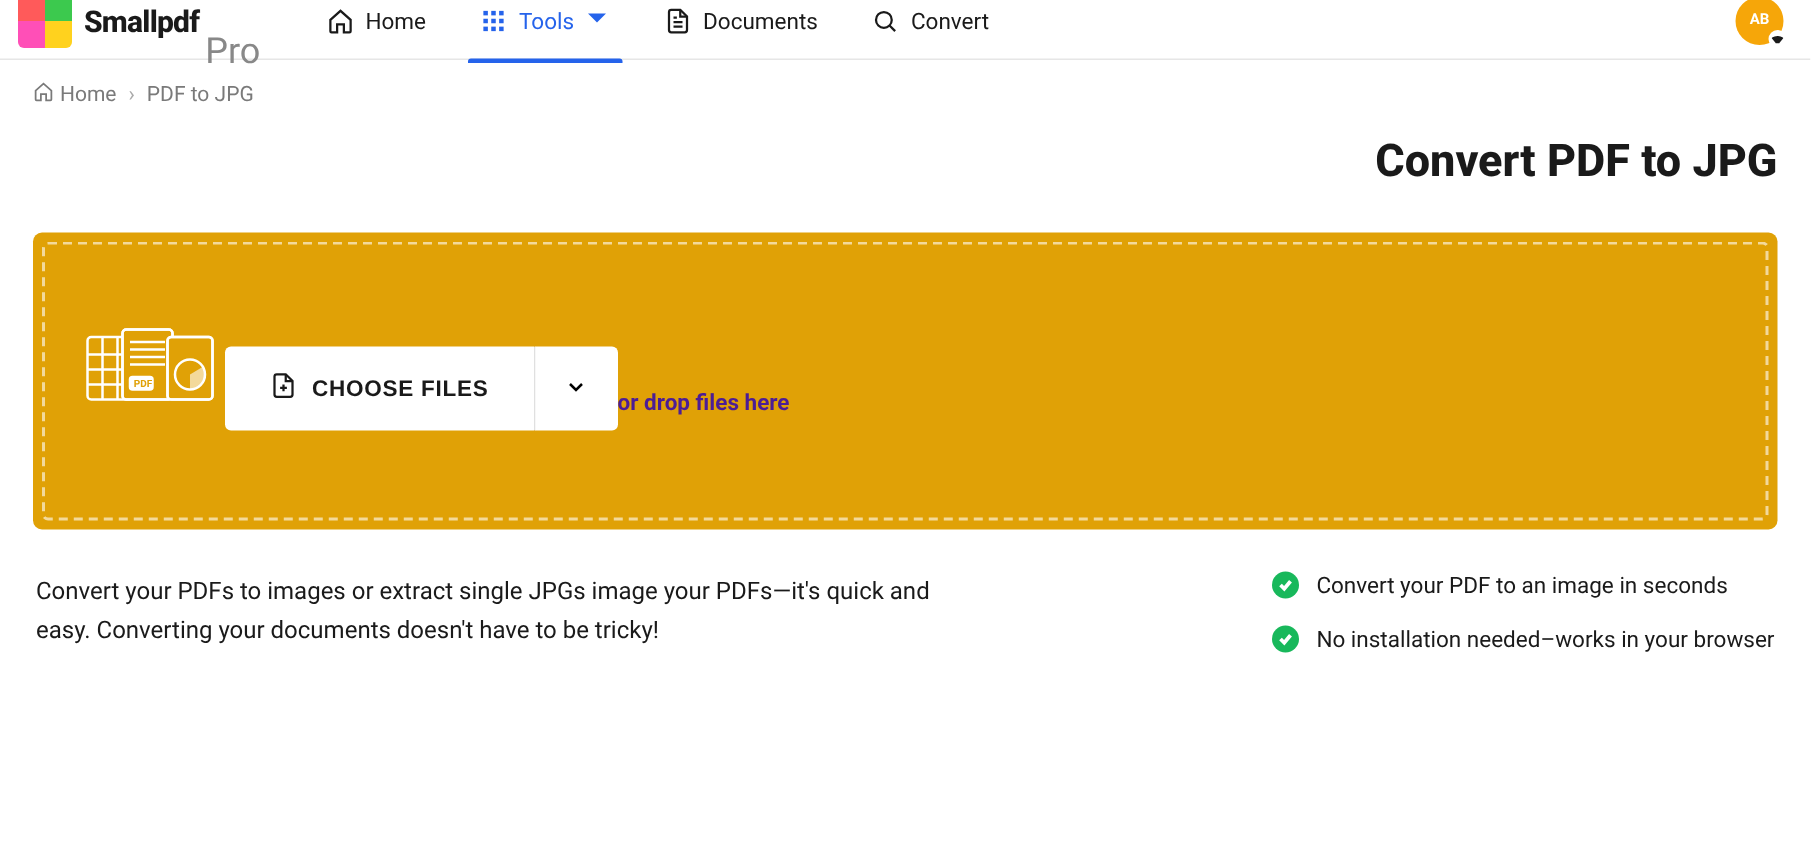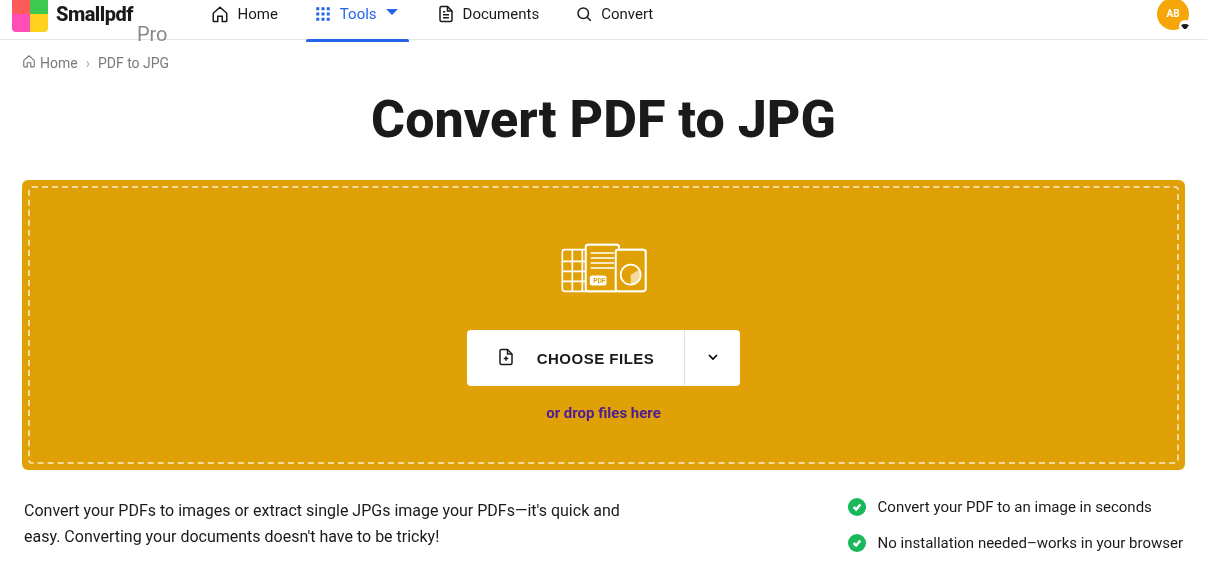--- a/index.html
+++ b/index.html
@@ -35,21 +35,21 @@
     grid-template-rows: 1fr 1fr;
     border-radius: 4px;
     overflow: hidden;
     margin-right: 8px;
   }
   .logo-square div:nth-child(1){background:#ff5a5a;}
   .logo-square div:nth-child(2){background:#3cc94e;}
   .logo-square div:nth-child(3){background:#ff4fb7;}
   .logo-square div:nth-child(4){background:#ffd21e;}
   .logo-text { font-size: 20px; font-weight: 800; color:#1a1a1a; letter-spacing:-0.5px;}
-  .logo-pro { font-size: 20px; font-weight: 400; color:#888; margin-left:4px;margin-top:40px;}
+  .logo-pro { font-size: 24px; font-weight: 400; color:#888; margin-left:4px;margin-top:40px;}
 
   .nav { display: flex; align-items: stretch; height: 54px; }
   .nav-item {
     display: flex;
     align-items: center;
     padding: 0 18px;
     font-size: 15px;
     color: #1a1a1a;
     cursor: pointer;
     position: relative;
@@ -112,57 +112,56 @@
     font-size:14px;
     color:#7a7a7a;
   }
   .breadcrumb a { color:#7a7a7a; text-decoration:none; display:flex; align-items:center; gap:4px;}
   .breadcrumb svg{width:14px;height:14px;}
   .crumb-sep{color:#aaa;}
 
   
   .main { padding: 0 22px; }
   .page-title {
-    text-align:center;
-    font-size:52px;
+    text-align:right;
+    font-size:30px;
     font-weight:800;
     margin: 10px 0 30px;
     color:#1a1a1a;
   }
 
   .dropzone {
     background:#e0a106;
     border-radius:6px;
     padding:6px;
   }
   .dropzone-inner{
     border:2px dashed rgba(255,255,255,0.6);
     border-radius:4px;
     padding: 50px 20px 40px;
     display:flex;
-    flex-direction:column;
     align-items:center;
   }
   .file-illus { margin-bottom: 18px; }
   .file-illus svg { width: 100px; height: 70px; }
 
   .choose-row { display:flex; }
   .choose-btn{
     background:#fff;
     color:#1a1a1a;
     border:none;
     height:56px;
     padding:0 30px;
     font-size:15px;
     font-weight:700;
     letter-spacing:0.5px;
     border-radius:4px 0 0 4px;
     display:flex;
     align-items:center;
-    gap:22px;
+    gap:10px;
     cursor:pointer;
   }
   .choose-btn svg{width:18px;height:20px;}
   .choose-dd{
     background:#fff;
     border:none;
     border-left:1px solid #e0e0e0;
     width:56px;height:56px;
     border-radius:0 4px 4px 0;
     display:flex;align-items:center;justify-content:center;

